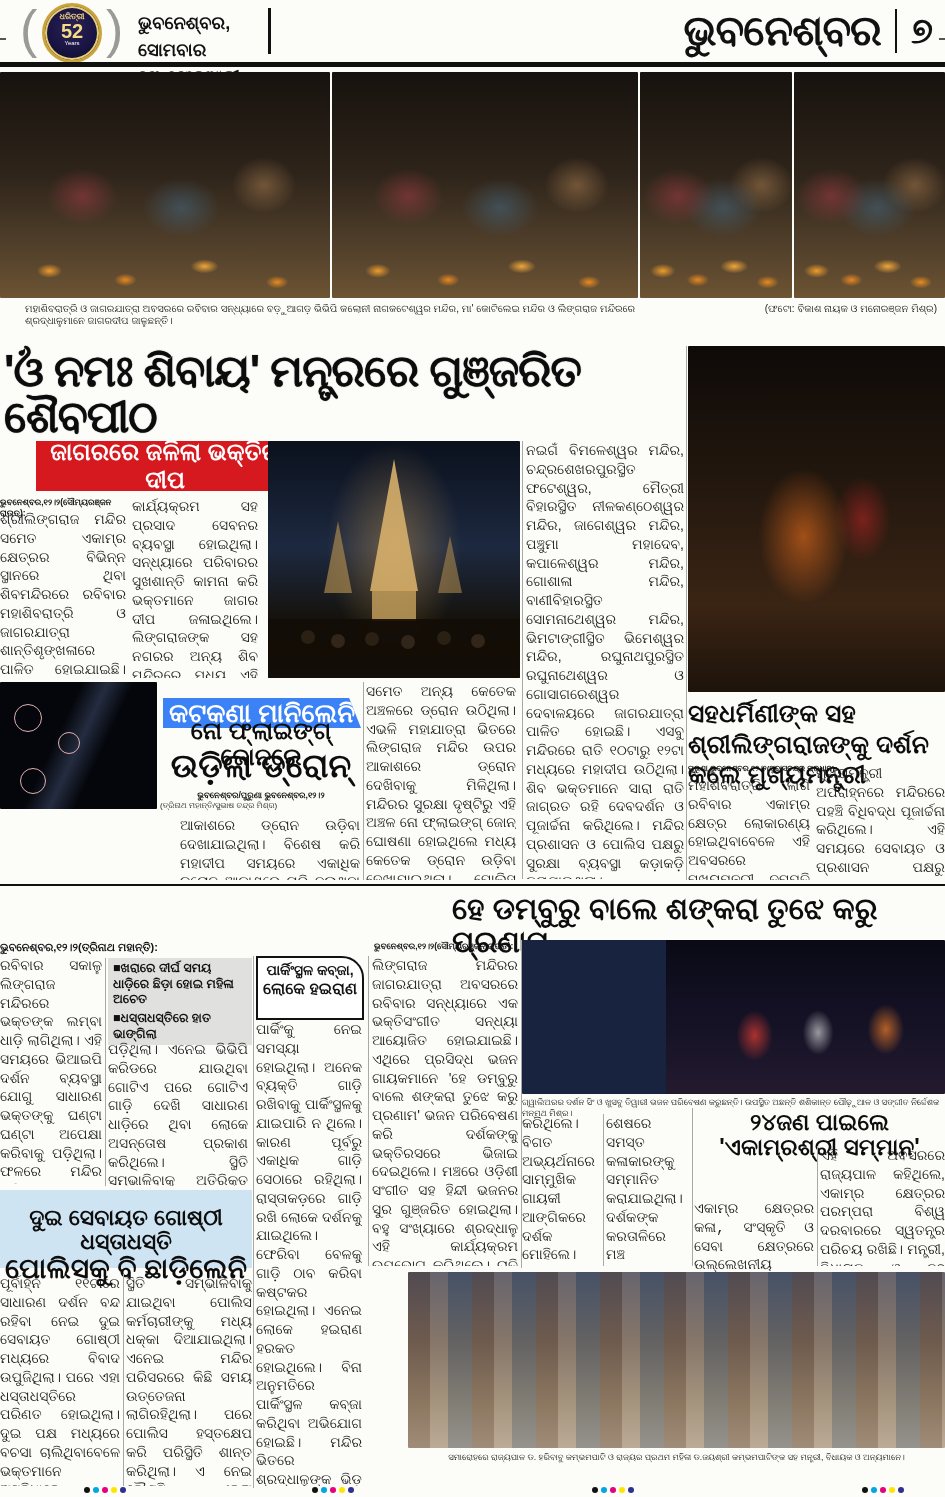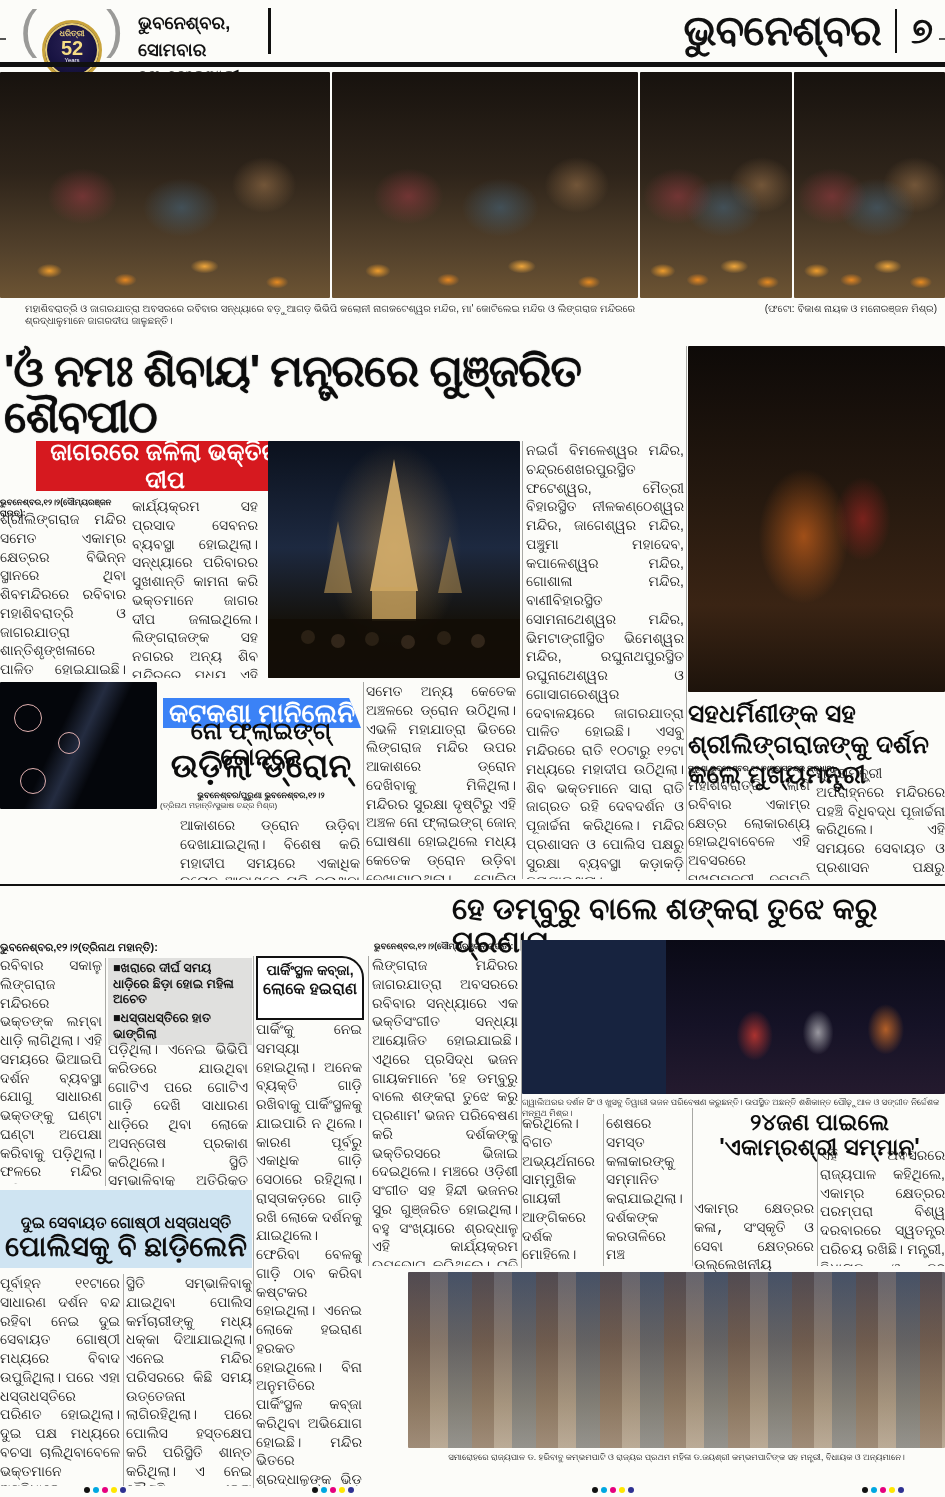--- a/index.html
+++ b/index.html
@@ -70,21 +70,21 @@
   .regdots{position:absolute;display:flex;gap:3px;}
   .dot{width:6px;height:6px;border-radius:50%;}
 </style>
 </head>
 <body>
 
 <div id="page">
 
   <div class="abs" style="left:0;top:0;width:945px;height:62px;">
     <span class="abs logo-paren" style="left:20px;top:0;">(</span>
-    <div class="logo-circle" style="left:42px;top:20px;">
+    <div class="logo-circle" style="left:42px;top:3px;">
       <span class="logo-brand">ଧରିତ୍ରୀ</span>
       <span class="logo-num">52</span>
       <span class="logo-years">Years</span>
     </div>
     <span class="abs logo-paren" style="left:106px;top:0;">)</span>
     <div class="abs dateline" style="left:138px;top:10px;width:122px;">
       <div>ଭୁବନେଶ୍ବର, ସୋମବାର</div>
       <div>୧୩ ଫେବୃଆରୀ, ୨୦୨୩</div>
     </div>
     <div class="abs" style="left:268px;top:8px;width:3px;height:46px;background:#111;"></div>
@@ -172,21 +172,21 @@
   <div class="abs body-txt" style="left:256px;top:1020px;width:106px;height:466px;">ପାର୍କିଂକୁ ନେଇ ସମସ୍ୟା ହୋଇଥିଲା। ଅନେକ ବ୍ୟକ୍ତି ଗାଡ଼ି ରଖିବାକୁ ପାର୍କିଂସ୍ଥଳକୁ ଯାଇପାରି ନ ଥିଲେ। କାରଣ ପୂର୍ବରୁ ଏକାଧିକ ଗାଡ଼ି ସେଠାରେ ରହିଥିଲା। ରାସ୍ତାକଡ଼ରେ ଗାଡ଼ି ରଖି ଲୋକେ ଦର୍ଶନକୁ ଯାଇଥିଲେ। ଫେରିବା ବେଳକୁ ଗାଡ଼ି ଠାବ କରିବା କଷ୍ଟକର ହୋଇଥିଲା। ଏନେଇ ଲୋକେ ହଇରାଣ ହରକତ ହୋଇଥିଲେ। ବିନା ଅନୁମତିରେ ପାର୍କିଂସ୍ଥଳ କବ୍‌ଜା କରିଥିବା ଅଭିଯୋଗ ହୋଇଛି। ମନ୍ଦିର ଭିତରେ ଶ୍ରଦ୍ଧାଳୁଙ୍କ ଭିଡ଼ ଲାଗିରହିଥିବାବେଳେ ବାହାରେ ଗାଡ଼ି ଲାଇନ ଲାଗିଥିଲା। ଟ୍ରାଫିକ ନିୟନ୍ତ୍ରଣ ପାଇଁ ପୋଲିସ ମୁତୟନ ହୋଇଥିଲା।</div>
 
   <div class="abs body-txt" style="left:372px;top:956px;width:146px;height:310px;">ଲିଙ୍ଗରାଜ ମନ୍ଦିରର ଜାଗରଯାତ୍ରା ଅବସରରେ ରବିବାର ସନ୍ଧ୍ୟାରେ ଏକ ଭକ୍ତିସଂଗୀତ ସନ୍ଧ୍ୟା ଆୟୋଜିତ ହୋଇଯାଇଛି। ଏଥିରେ ପ୍ରସିଦ୍ଧ ଭଜନ ଗାୟକମାନେ 'ହେ ଡମ୍ବୁରୁ ବାଲେ ଶଙ୍କରା ତୁଝେ କରୁ ପ୍ରଣାମ' ଭଜନ ପରିବେଷଣ କରି ଦର୍ଶକଙ୍କୁ ଭକ୍ତିରସରେ ଭିଜାଇ ଦେଇଥିଲେ। ମଞ୍ଚରେ ଓଡ଼ିଶୀ ସଂଗୀତ ସହ ହିନ୍ଦୀ ଭଜନର ସୁର ଗୁଞ୍ଜରିତ ହୋଇଥିଲା। ବହୁ ସଂଖ୍ୟାରେ ଶ୍ରଦ୍ଧାଳୁ ଏହି କାର୍ଯ୍ୟକ୍ରମ ଉପଭୋଗ କରିଥିଲେ। ରାତି ଅଧ ପର୍ଯ୍ୟନ୍ତ ଚାଲିଥିଲା ଭଜନ ସନ୍ଧ୍ୟା।</div>
 
   <div class="vrule" style="left:104.5px;top:958px;height:228px;"></div>
   <div class="vrule" style="left:252.5px;top:956px;height:532px;"></div>
   <div class="vrule" style="left:368px;top:956px;height:310px;"></div>
   <div class="vrule" style="left:520.5px;top:940px;height:328px;"></div>
 
   <div class="abs bluebox" style="left:0;top:1190px;width:252px;height:78px;">
-    <div class="hl2" style="font-size:16px;padding-top:24px;font-family:Liberation Serif, serif;">ଦୁଇ ସେବାୟତ ଗୋଷ୍ଠୀ ଧସ୍ତାଧସ୍ତି</div>
+    <div class="hl2" style="font-size:22px;padding-top:16px;">ଦୁଇ ସେବାୟତ ଗୋଷ୍ଠୀ ଧସ୍ତାଧସ୍ତି</div>
     <div class="hl2" style="font-size:28px;">ପୋଲିସକୁ ବି ଛାଡ଼ିଲେନି</div>
   </div>
   <div class="abs body-txt" style="left:0;top:1274px;width:120px;height:212px;">ପୂର୍ବାହ୍ନ ୧୧ଟାରେ ସାଧାରଣ ଦର୍ଶନ ବନ୍ଦ ରହିବା ନେଇ ଦୁଇ ସେବାୟତ ଗୋଷ୍ଠୀ ମଧ୍ୟରେ ବିବାଦ ଉପୁଜିଥିଲା। ପରେ ଏହା ଧସ୍ତାଧସ୍ତିରେ ପରିଣତ ହୋଇଥିଲା। ଦୁଇ ପକ୍ଷ ମଧ୍ୟରେ ବଚସା ଚାଲିଥିବାବେଳେ ଭକ୍ତମାନେ ଅସୁବିଧାରେ ପଡ଼ିଥିଲେ।</div>
   <div class="abs body-txt" style="left:126px;top:1274px;width:126px;height:212px;">ସ୍ଥିତି ସମ୍ଭାଳିବାକୁ ଯାଇଥିବା ପୋଲିସ କର୍ମଚାରୀଙ୍କୁ ମଧ୍ୟ ଧକ୍କା ଦିଆଯାଇଥିଲା। ଏନେଇ ମନ୍ଦିର ପରିସରରେ କିଛି ସମୟ ଉତ୍ତେଜନା ଲାଗିରହିଥିଲା। ପରେ ପୋଲିସ ହସ୍ତକ୍ଷେପ କରି ପରିସ୍ଥିତି ଶାନ୍ତ କରିଥିଲା। ଏ ନେଇ କୌଣସି ଏତଲା ଦିଆଯାଇନାହିଁ ବୋଲି ଜଣାପଡ଼ିଛି।</div>
   <div class="vrule" style="left:122.5px;top:1274px;height:212px;"></div>
 
   <div class="photo ph-stage" style="left:522px;top:940px;width:423px;height:154px;"></div>
   <div class="abs caption" style="left:522px;top:1097px;width:423px;font-size:8.5px;">ଗ୍ୱାଲିଅରର ଦର୍ଶନ ସିଂ ଓ ଖୁସବୁ ତିୱାରୀ ଭଜନ ପରିବେଷଣ କରୁଛନ୍ତି। ଉପସ୍ଥିତ ଅଛନ୍ତି ଶଶିକାନ୍ତ ପୌଢ଼ୁଆଳ ଓ ସଙ୍ଗୀତ ନିର୍ଦ୍ଦେଶକ ମନ୍ମଥ ମିଶ୍ର।</div>
 
   <div class="abs body-txt" style="left:522px;top:1114px;width:78px;height:152px;">କରିଥିଲେ। ବିଗତ ଅଭ୍ୟର୍ଥନାରେ ସାମ୍ମୁଖିକ ଗାୟକୀ ଆଙ୍ଗିକରେ ଦର୍ଶକ ମୋହିଲେ। ଶିବ ଭଜନର ଧାରା ଜାରି ରହିଥିଲା।</div>

